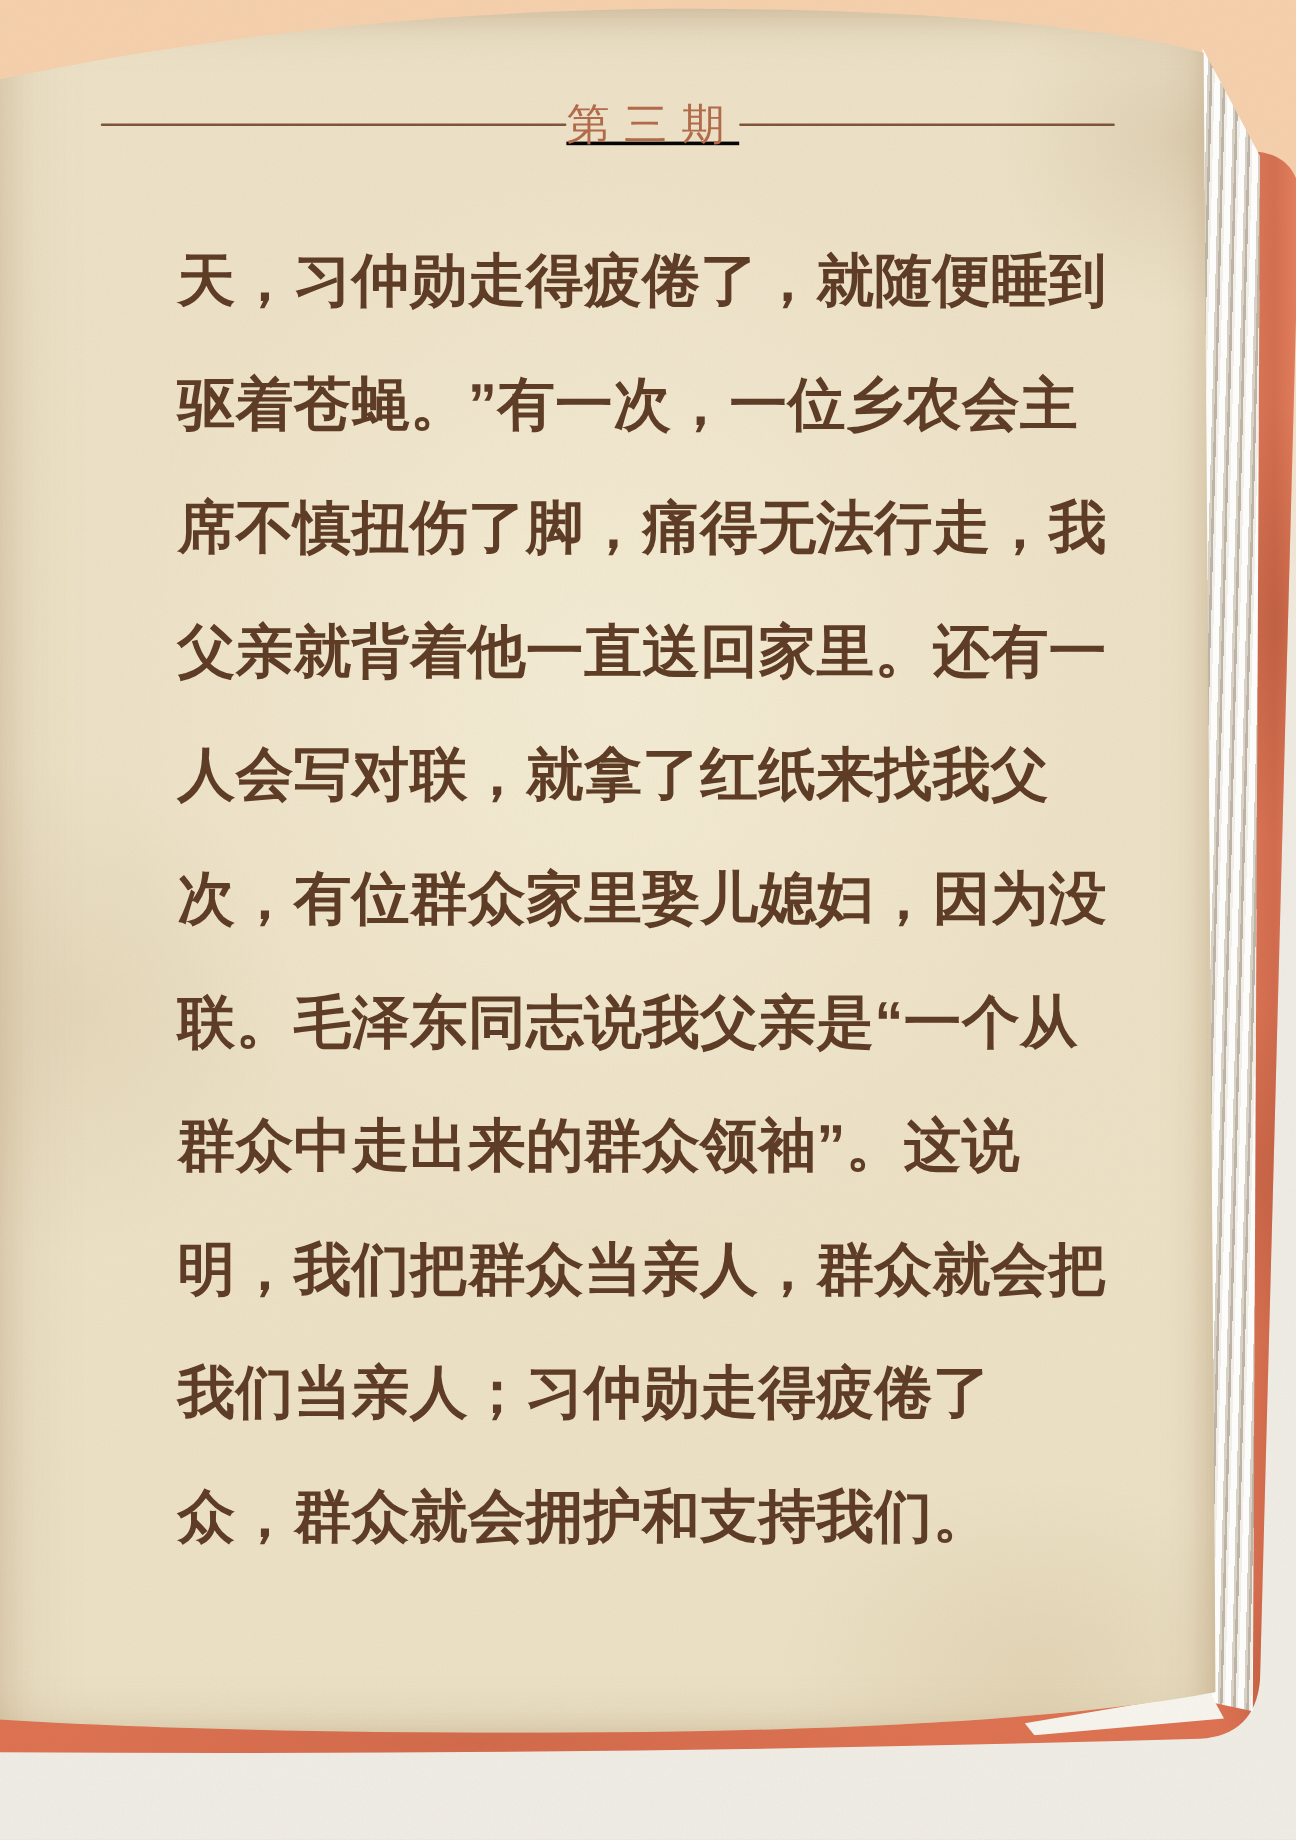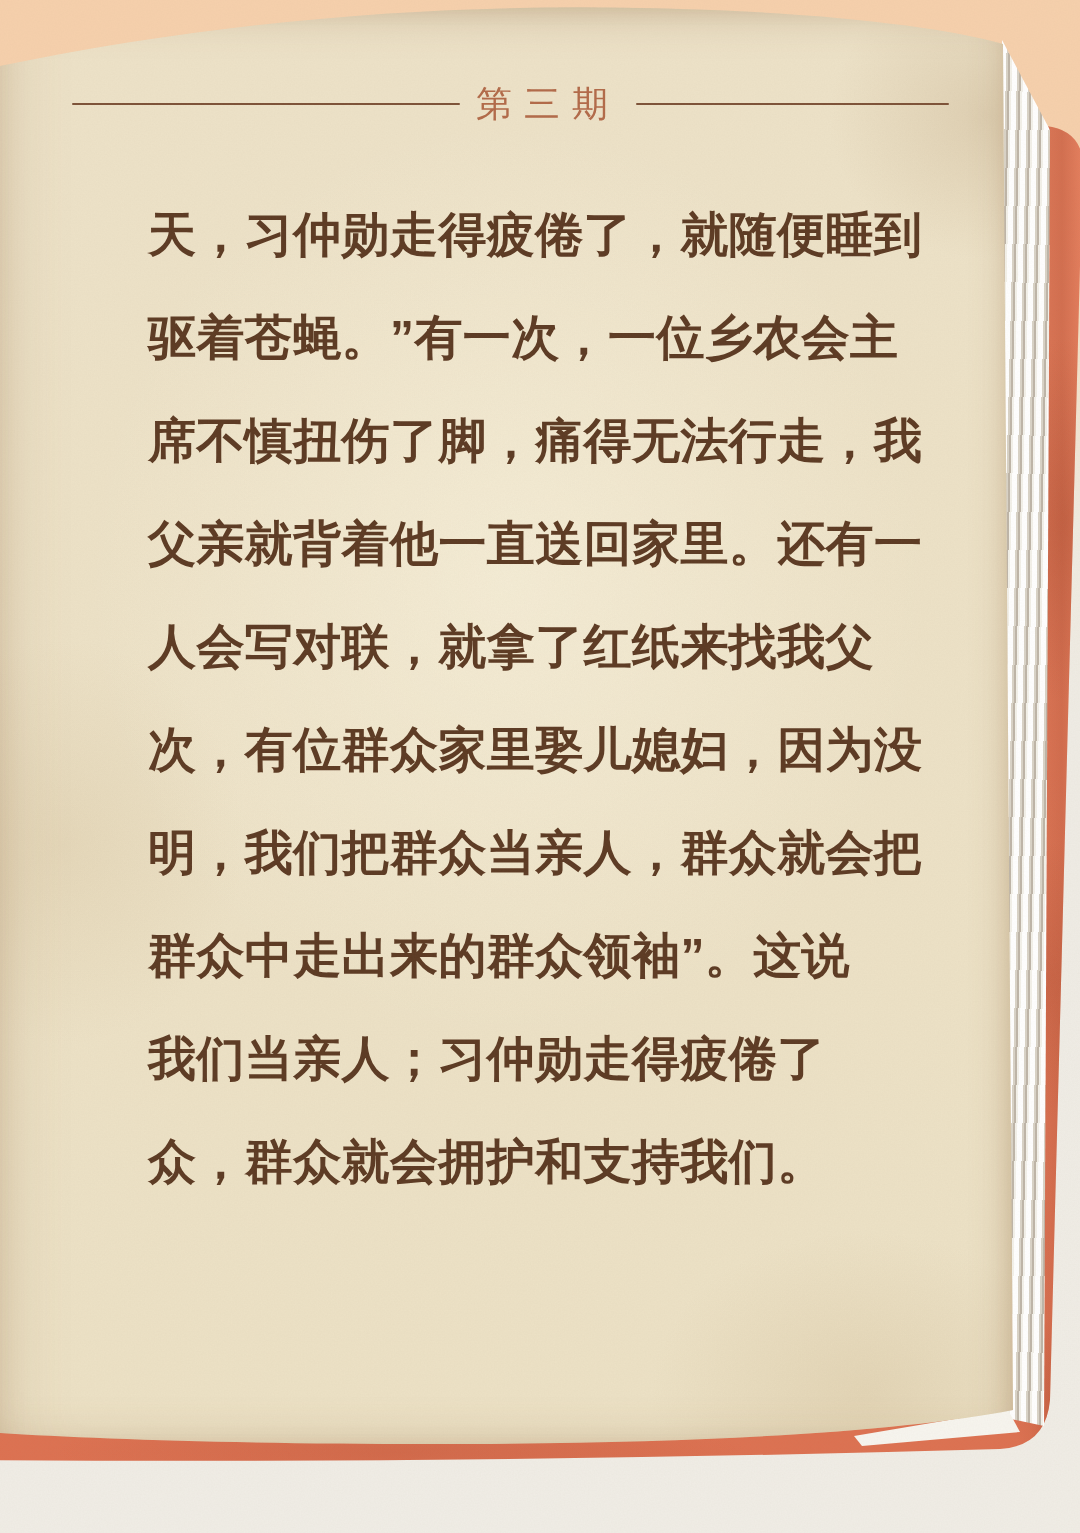--- a/index.html
+++ b/index.html
@@ -46,22 +46,22 @@
       radial-gradient(22% 14% at 97% 8%, rgba(170,140,100,0.22), rgba(170,140,100,0) 70%),
       linear-gradient(180deg,#ede2c8,#ece1c5);
     box-shadow:
       inset 0 34px 46px -30px rgba(140,100,60,.50),
       inset -30px 0 44px -30px rgba(140,100,60,.45),
       inset 46px 0 70px -46px rgba(140,100,60,.22),
       inset 0 -36px 50px -36px rgba(140,100,60,.38);
   }
   
   .page-header{
-    position:absolute;left:72px;top:84px;width:877px;height:40px;
-    display:flex;align-items:center;justify-content:space-between;
+    position:absolute;left:52px;top:84px;width:877px;height:40px;
+    display:flex;align-items:center;justify-content:flex-end;text-decoration:underline;
   }
   .rule{height:2px;background:#7d5238;border-radius:1px;flex:0 0 auto;}
   .rule-left{width:388px;}
   .rule-right{width:313px;}
   .issue{
     flex:0 0 auto;
     font-size:36px;line-height:40px;color:#b26a49;
     letter-spacing:12px;font-weight:400;white-space:nowrap;
   }
   
@@ -92,22 +92,23 @@
       <span class="rule rule-right"></span>
     </div>
 
     <div class="article">
       <p>天，习仲勋走得疲倦了，就随便睡到</p>
       <p>驱着苍蝇。”有一次，一位乡农会主</p>
       <p>席不慎扭伤了脚，痛得无法行走，我</p>
       <p>父亲就背着他一直送回家里。还有一</p>
       <p>人会写对联，就拿了红纸来找我父</p>
       <p>次，有位群众家里娶儿媳妇，因为没</p>
+      <p>联。毛泽东同志说我父亲是“一个从</p>
+      <p>群众中走出来的群众领袖”。这说</p>
       <p>明，我们把群众当亲人，群众就会把</p>
-      <p>群众中走出来的群众领袖”。这说</p>
       <p>我们当亲人；习仲勋走得疲倦了</p>
       <p>众，群众就会拥护和支持我们。</p>
     </div>
 
   </div>
 
   <svg class="grain" width="1080" height="1533" aria-hidden="true">
     <defs>
       <filter id="grainF" x="0" y="0" width="100%" height="100%">
         <feTurbulence type="fractalNoise" baseFrequency="0.7" numOctaves="2" seed="7" stitchTiles="stitch"></feTurbulence>

